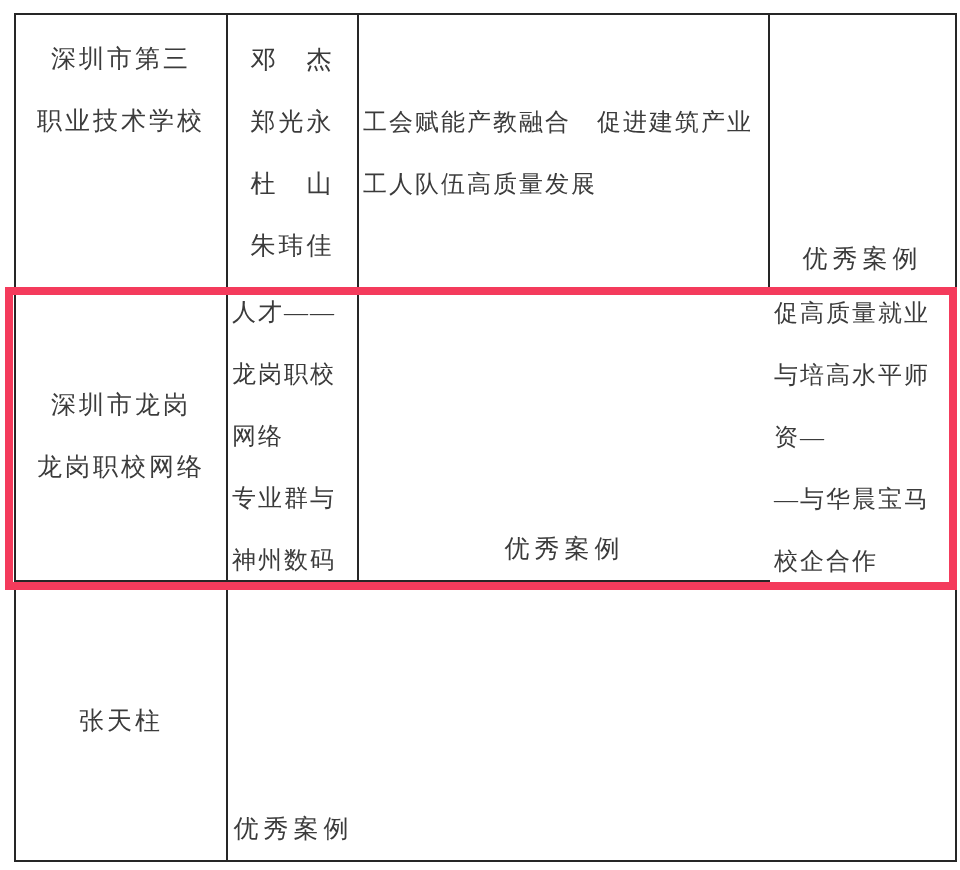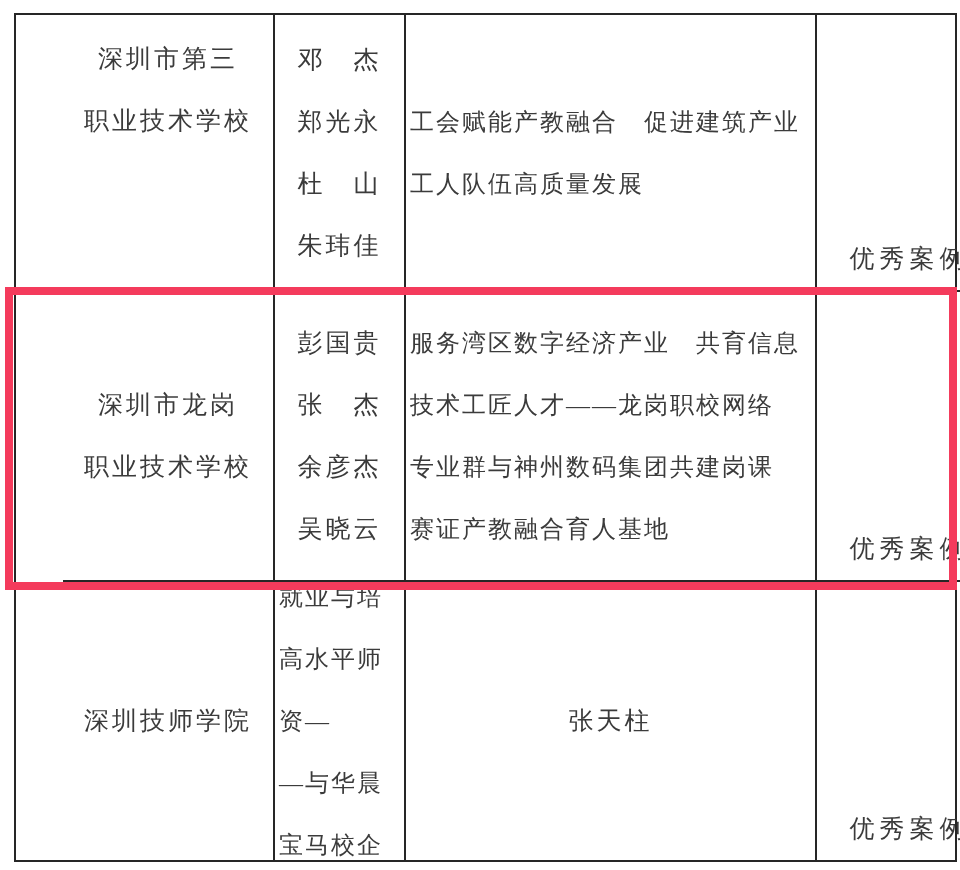--- a/index.html
+++ b/index.html
@@ -21,21 +21,20 @@
     position: absolute;
     left: 14px;
     top: 13px;
     width: 943px;
     height: 849px;
     box-sizing: border-box;
     border: 2px solid #262626;
     display: grid;
     grid-template-columns: 212px 131px 411px 185px;
     grid-template-rows: 277px 290px 278px;
-    padding-left: 47px;
   }
   .cell {
     box-sizing: border-box;
     border-right: 2px solid #262626;
     border-bottom: 2px solid #262626;
     display: flex;
     align-items: center;
     justify-content: center;
     overflow: hidden;
   }
@@ -97,41 +96,32 @@
     <div class="cell project">
       <span class="txt">工会赋能产教融合　促进建筑产业
 工人队伍高质量发展</span>
     </div>
     <div class="cell award col-last">
       <span class="txt">优秀案例</span>
     </div>
 
     <div class="cell">
       <span class="txt">深圳市龙岗
-职业技术学校</span>
-    </div>
-    <div class="cell">
-      <span class="txt">彭国贵
-张　杰
-余彦杰
-吴晓云</span>
+龙岗职校网络</span>
     </div>
     <div class="cell project">
       <span class="txt">服务湾区数字经济产业　共育信息
 技术工匠人才——龙岗职校网络
 专业群与神州数码集团共建岗课
 赛证产教融合育人基地</span>
     </div>
     <div class="cell award col-last">
       <span class="txt">优秀案例</span>
     </div>
 
-    <div class="cell row-last">
-      <span class="txt">深圳技师学院</span>
-    </div>
     <div class="cell project row-last">
       <span class="txt">促高质量就业与培高水平师资—
 —与华晨宝马校企合作</span>
     </div>
     <div class="cell row-last">
       <span class="txt">张天柱</span>
     </div>
     <div class="cell award col-last row-last">
       <span class="txt">优秀案例</span>
     </div>

